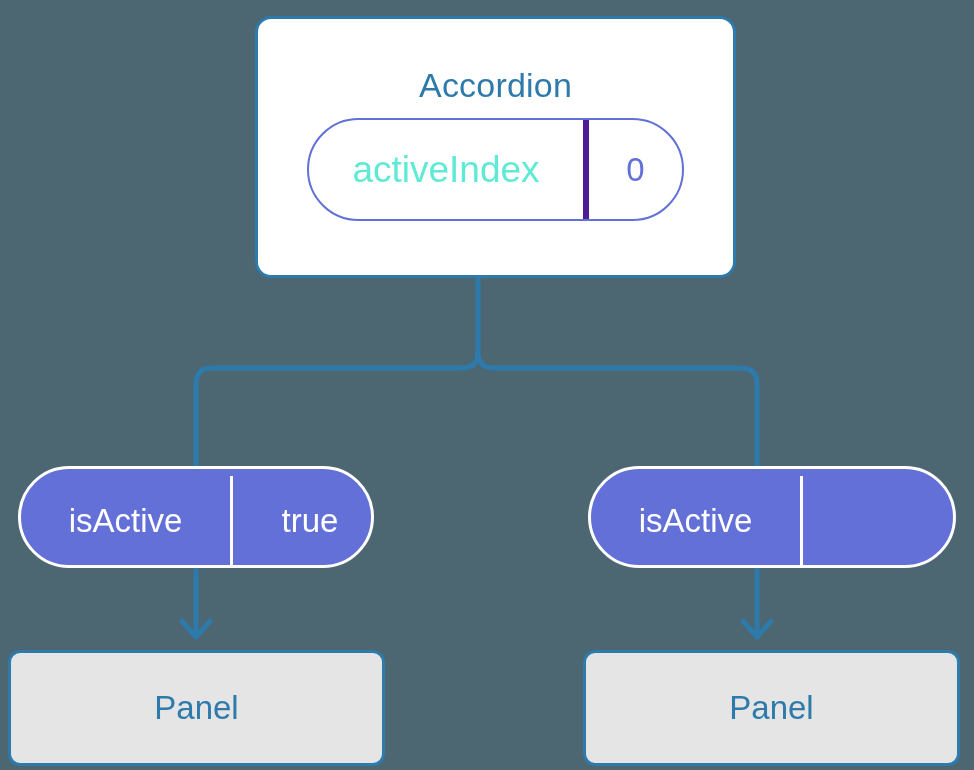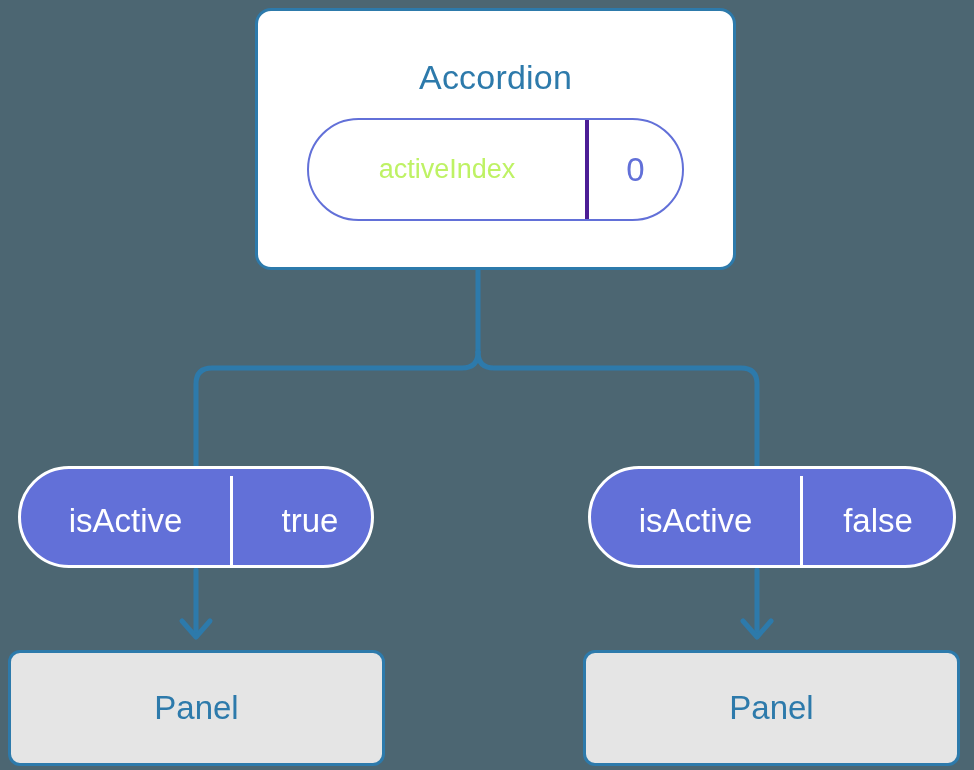--- a/index.html
+++ b/index.html
@@ -32,21 +32,21 @@
   .card {
     position: absolute;
     background: #ffffff;
     border: 3px solid #2d7aab;
     border-radius: 16px;
     box-sizing: border-box;
     z-index: 2;
   }
   #accordion-card {
     left: 255px;
-    top: 8px;
+    top: 16px;
     width: 481px;
     height: 262px;
   }
   .card-title {
     position: absolute;
     left: 0;
     right: 0;
     top: 47px;
     text-align: center;
     color: #2d7aab;
@@ -76,23 +76,23 @@
   #accordion-prop {
     left: 307px;
     top: 118px;
     width: 377px;
     height: 103px;
     border: 2px solid #6270d8;
     background: transparent;
   }
   #accordion-prop .pill-key {
     width: 280px;
-    color: #bef264;
-    font-size: 27px;
-    border-right: 4px solid #4c1d95;
+    color: #5eead4;
+    font-size: 37px;
+    border-right: 6px solid #4c1d95;
   }
   #accordion-prop .pill-val {
     flex: 1;
     color: #6270d8;
     font-size: 33px;
   }
   
   .pill-filled {
     background: #6270d8;
     border: 3px solid #ffffff;
@@ -187,20 +187,19 @@
     <div class="pill-key">isActive</div>
     <div class="pill-val">true</div>
   </div>
 
   <div class="panel-card" id="panel-left">
     <span class="panel-label">Panel</span>
   </div>
 
   <div class="pill pill-filled" id="pill-right">
     <div class="pill-key">isActive</div>
-    <div class="pill-val">false</div>
   </div>
 
   <div class="panel-card" id="panel-right">
     <span class="panel-label">Panel</span>
   </div>
 
 </div>
 
 </body></html>

